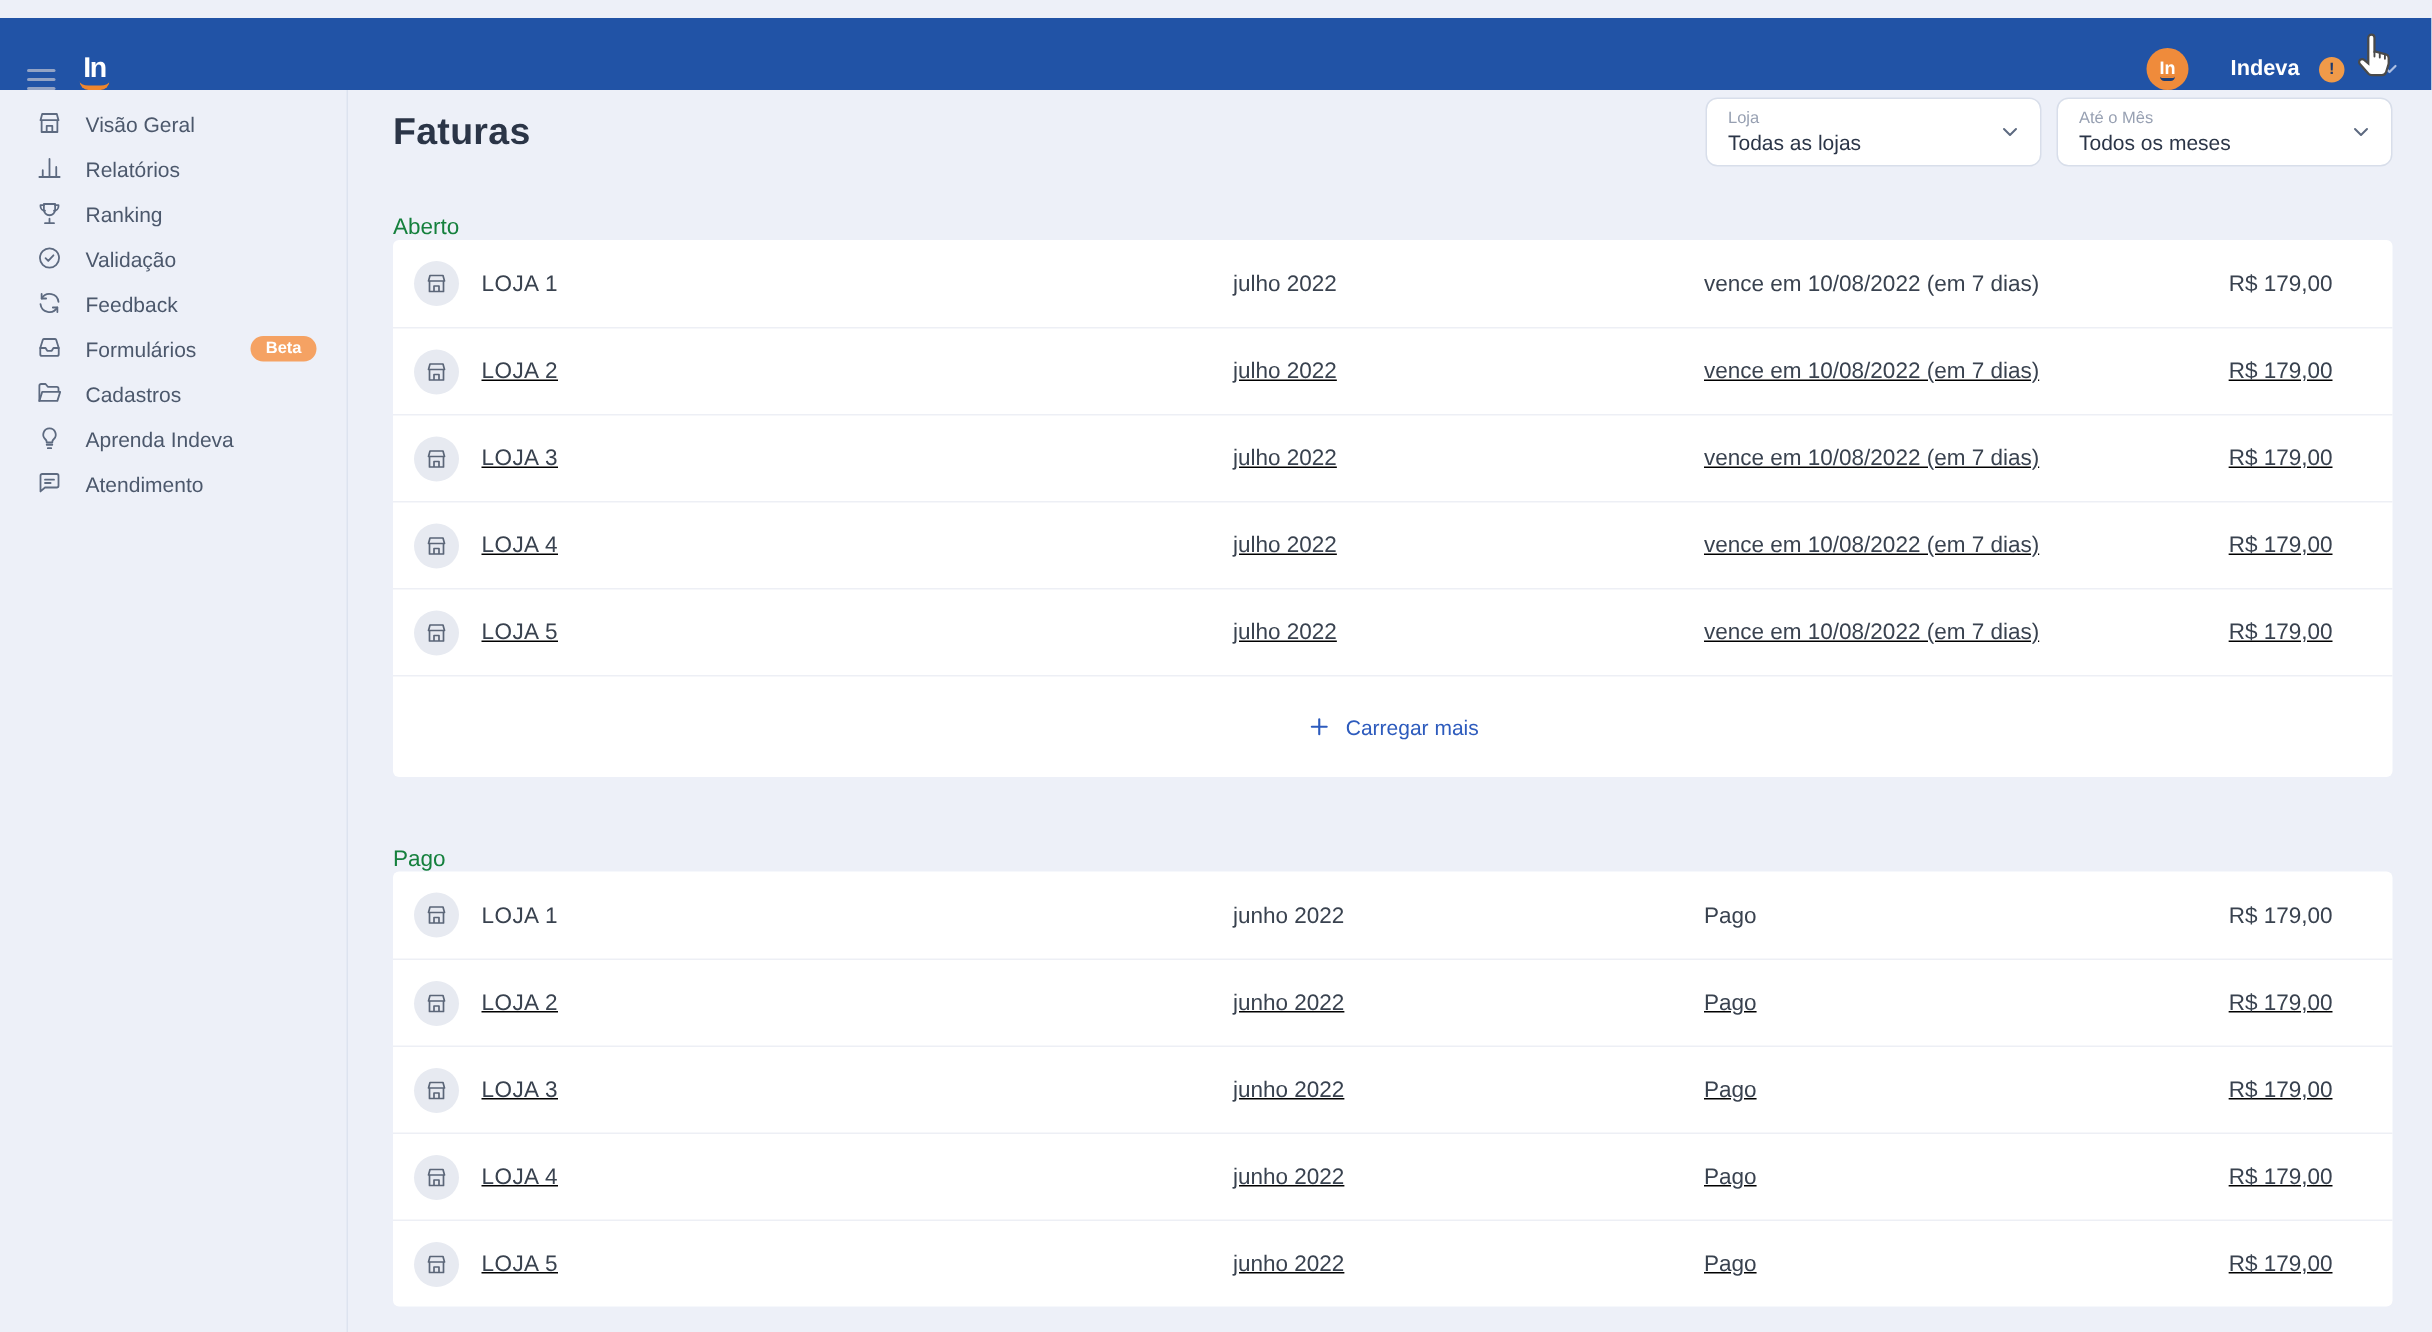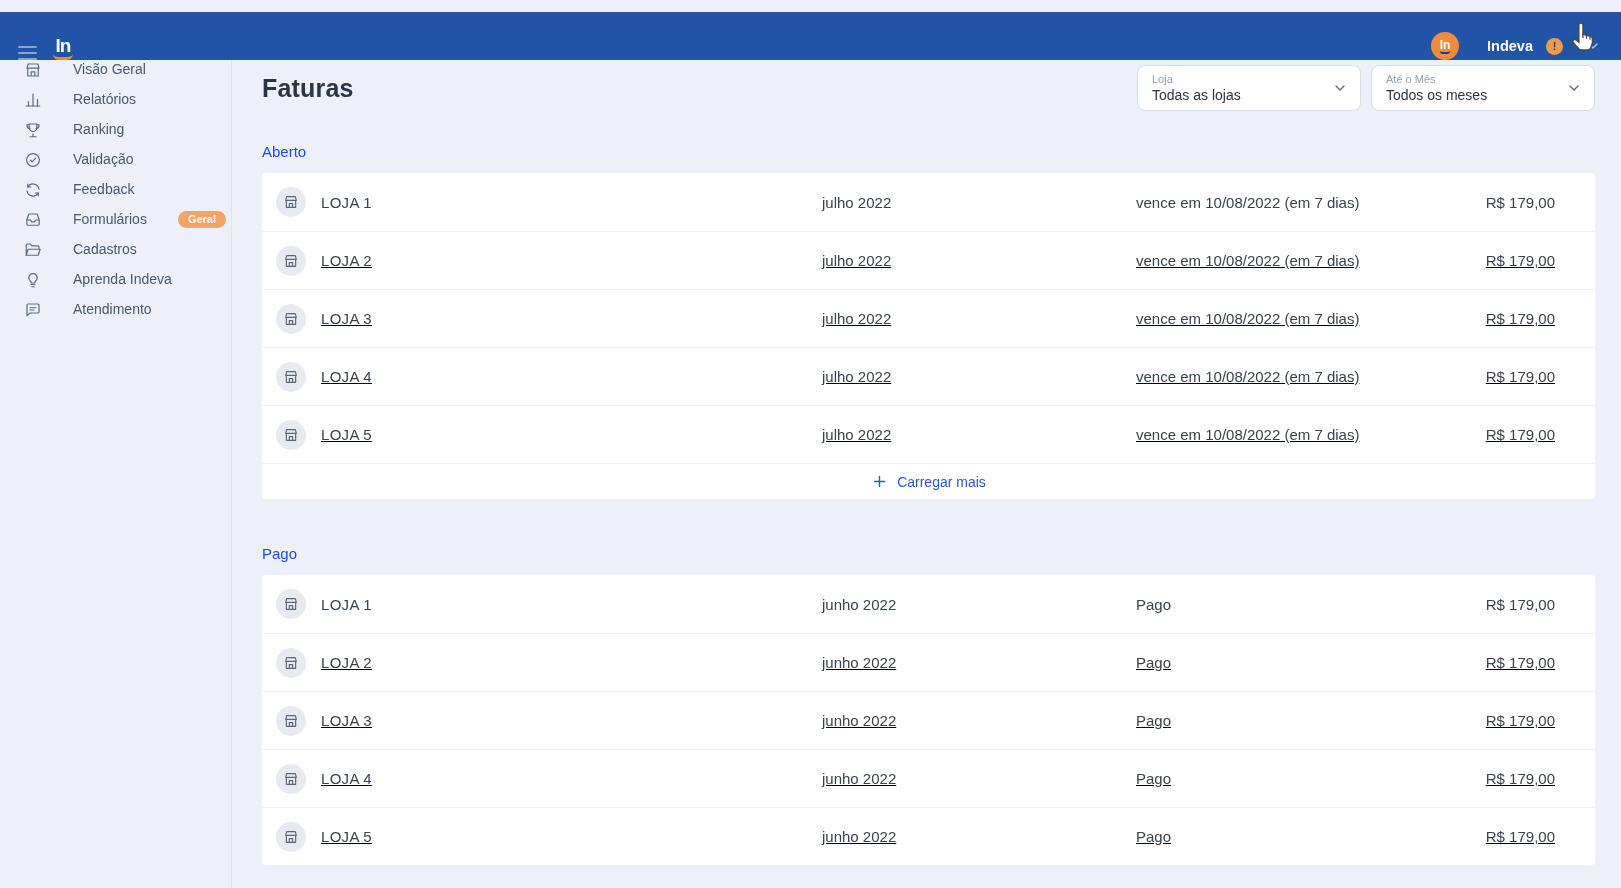--- a/index.html
+++ b/index.html
@@ -26,54 +26,54 @@
     font-weight:800;font-size:11px;display:flex;align-items:center;justify-content:center;
     margin-left:13px;}
   .topbar-chevron{margin-left:22px;color:#aec0e4;display:flex;}
 
   
   .cursor{position:absolute;left:1570px;top:21px;z-index:50;pointer-events:none;}
 
   
   .sidebar{position:absolute;top:44px;left:0;bottom:0;width:232px;background:#edf0f8;
     border-right:1px solid #dde3ef;padding-top:17px;}
-  .side-item{display:flex;align-items:flex-start;height:30px;padding:0 20px 0 24px;gap:31px;
+  .side-item{display:flex;align-items:flex-end;height:30px;padding:0 20px 0 24px;gap:15px;
     color:#4c586c;font-size:14px;cursor:pointer;}
   .side-item .icon{width:18px;height:18px;color:#5d6a80;display:flex;flex:0 0 18px;}
   .side-item .icon svg{width:18px;height:18px;}
   .beta-badge{margin-left:auto;background:#f5a263;color:#fff;font-size:11px;font-weight:700;
     padding:3px 10px;border-radius:11px;line-height:1;}
 
   
   .main{position:absolute;left:232px;top:44px;right:0;bottom:0;
     padding:21px 26px 0 30px;overflow:hidden;}
   .header-row{display:flex;align-items:center;height:46px;}
   .page-title{font-size:25px;font-weight:700;color:#2b3547;letter-spacing:.2px;}
   .filters{margin-left:auto;display:flex;gap:10px;}
   .filter{position:relative;width:224px;height:46px;background:#fff;border:1px solid #d8deea;
     border-radius:8px;padding:6px 36px 6px 14px;cursor:pointer;}
   .filter-label{font-size:11px;color:#97a0b2;line-height:14px;}
   .filter-value{font-size:14px;color:#2b3547;line-height:19px;white-space:nowrap;}
   .filter .chev{position:absolute;right:12px;top:50%;transform:translateY(-50%);
     color:#5d6a80;display:flex;}
 
-  .section-title{margin-top:32px;font-size:15px;font-weight:500;color:#1d4ed8;}
+  .section-title{margin-top:32px;font-size:15px;font-weight:500;color:#15803d;}
   .section-title.second{margin-top:46px;}
-  .card{margin-top:13px;background:#fff;border-radius:4px;}
+  .card{background:#fff;border-radius:4px;}
   .row{display:grid;grid-template-columns:546px 314px 1fr auto;align-items:center;
     height:58px;padding:0 40px 0 14px;cursor:pointer;}
   .rows .row + .row{border-top:1px solid #edeff5;text-decoration:underline;}
   .store-cell{display:flex;align-items:center;gap:15px;}
   .store-icon-circle{width:30px;height:30px;border-radius:50%;background:#e7eaf1;
     display:flex;align-items:center;justify-content:center;color:#5b6678;flex:0 0 30px;}
   .store-icon-circle svg{width:16px;height:16px;}
   .store-name{font-size:15px;color:#39424f;letter-spacing:.3px;}
   .row-month,.row-status{font-size:15px;color:#39424f;}
   .row-amount{font-size:15px;color:#39424f;justify-self:end;}
-  .load-more{height:36px;border-top:1px solid #edeff5;display:flex;align-items:center;
+  .load-more{height:68px;border-top:1px solid #edeff5;display:flex;align-items:center;
     justify-content:center;gap:9px;color:#2d5bbd;font-size:14px;cursor:pointer;}
   .load-more .plus{display:flex;color:#2d5bbd;}
 </style>
 </head>
 <body>
 
 <header class="topbar">
   <div class="hamburger">
     <span></span>
       <span></span>
@@ -156,21 +156,21 @@
 
   </div>
     <div class="side-item">
     <span class="icon">
         <svg viewBox="0 0 24 24" fill="none" stroke="currentColor" stroke-width="1.6" stroke-linecap="round" stroke-linejoin="round">
           <path d="M3.8 12 6 4.8A1.5 1.5 0 0 1 7.4 4h9.2a1.5 1.5 0 0 1 1.4.8L20.2 12v5.5a1.5 1.5 0 0 1-1.5 1.5H5.3a1.5 1.5 0 0 1-1.5-1.5z"></path>
           <path d="M3.8 12h4.7l1.5 2.5h4l1.5-2.5h4.7"></path>
         </svg>
       </span>
     <span class="side-label">Formulários</span>
-    <span class="beta-badge">Geral</span>
+    <span class="beta-badge">Beta</span>
   </div>
     <div class="side-item">
     <span class="icon">
         <svg viewBox="0 0 24 24" fill="none" stroke="currentColor" stroke-width="1.6" stroke-linecap="round" stroke-linejoin="round">
           <path d="M3 19V5.5A1.5 1.5 0 0 1 4.5 4h4l2 2.5h8A1.5 1.5 0 0 1 20 8v2"></path>
           <path d="M3 19l2.5-8h16L19 19z"></path>
         </svg>
       </span>
     <span class="side-label">Cadastros</span>
 

